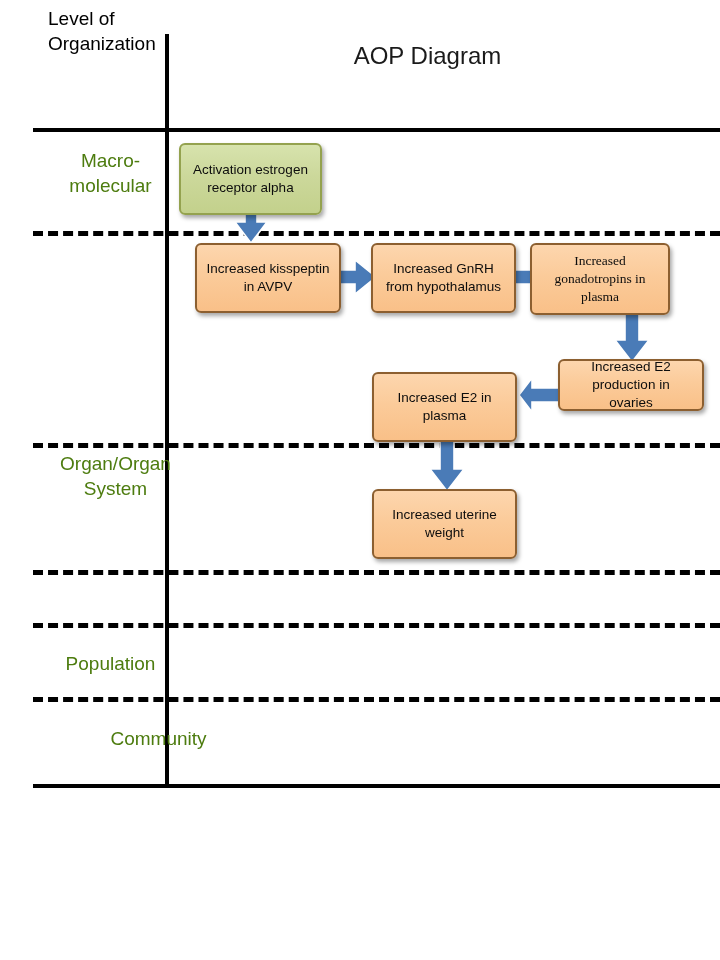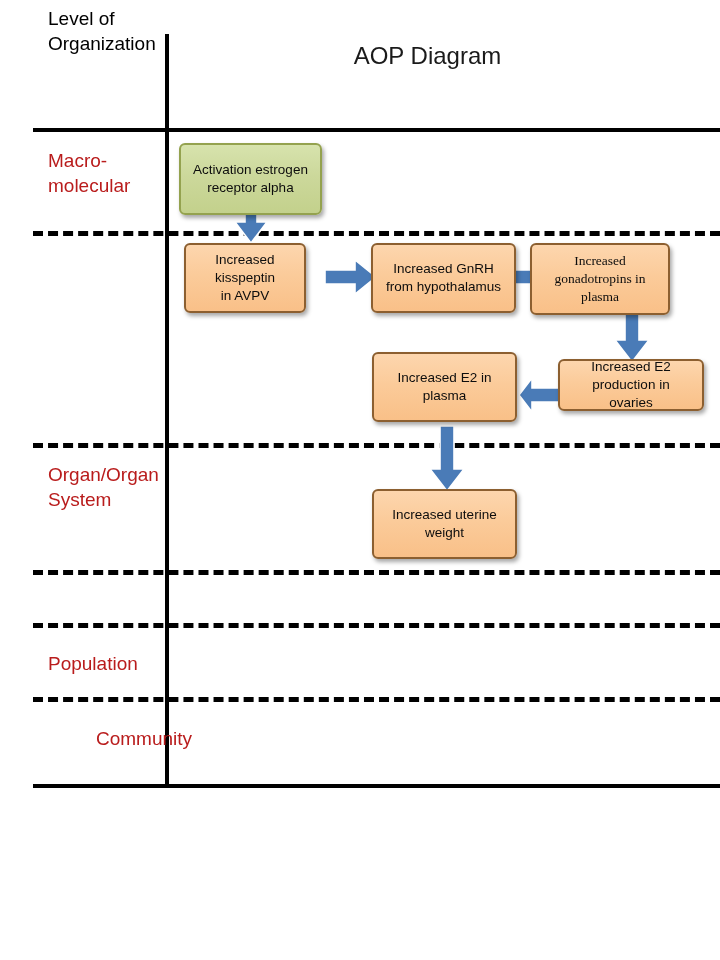--- a/index.html
+++ b/index.html
@@ -59,21 +59,22 @@
     text-align: center;
     font-size: 24px;
     color: #1a1a1a;
   }
   .row-label {
     position: absolute;
     left: 48px;
     width: 125px;
     font-size: 19px;
     line-height: 25px;
-    color: #b91c1c;
+    color: #4d7c0f;
+    text-align: center;
   }
 
   
   .node {
     position: absolute;
     box-sizing: border-box;
     border-radius: 6px;
     display: flex;
     align-items: center;
     justify-content: center;
@@ -113,21 +114,21 @@
   <div class="solid-h" style="top:128px;"></div>
   <div class="dashed-h" style="top:231px;"></div>
   <div class="dashed-h" style="top:443px;"></div>
   <div class="dashed-h" style="top:570px;"></div>
   <div class="dashed-h" style="top:623px;"></div>
   <div class="dashed-h" style="top:697px;"></div>
   <div class="solid-h" style="top:784px;"></div>
 
   <div class="row-label" style="top:148px;">Macro-
 molecular</div>
-  <div class="row-label" style="top:462px; width:135px;">Organ/Organ
+  <div class="row-label" style="top:451px; width:135px;">Organ/Organ
 System</div>
   <div class="row-label" style="top:651px;">Population</div>
   <div class="row-label" style="top:726px;margin-left:48px;">Community</div>
 
   <div class="arrow" style="left:233px; top:200px;">
     <svg width="36" height="45" viewBox="0 0 36 45">
       <polygon points="12,1 24,1 24,22 34,22 18,43 2,22 12,22" fill="#4a7bb7" stroke="#ffffff" stroke-width="1.6"></polygon>
     </svg>
   </div>
 
@@ -157,33 +158,33 @@
 
   <div class="arrow" style="left:428px; top:425px;">
     <svg width="38" height="68" viewBox="0 0 38 68">
       <polygon points="12,1 26,1 26,44 36,44 19,66 2,44 12,44" fill="#4a7bb7" stroke="#ffffff" stroke-width="1.6"></polygon>
     </svg>
   </div>
 
   <div class="node green" style="left:179px; top:143px; width:143px; height:72px;">Activation estrogen
 receptor alpha</div>
 
-  <div class="node orange" style="left:184px; top:243px; width:122px; height:70px;">Increased kisspeptin
+  <div class="node orange" style="left:195px; top:243px; width:146px; height:70px;">Increased kisspeptin
 in AVPV</div>
 
   <div class="node orange" style="left:371px; top:243px; width:145px; height:70px;">Increased GnRH
 from hypothalamus</div>
 
   <div class="node orange" style="left:530px; top:243px; width:140px; height:72px;font-family:Liberation Serif, serif;">Increased
 gonadotropins in
 plasma</div>
 
   <div class="node orange" style="left:558px; top:359px; width:146px; height:52px;">Increased E2
 production  in
 ovaries</div>
 
-  <div class="node orange" style="left:372px; top:352px; width:145px; height:70px;">Increased E2 in
+  <div class="node orange" style="left:372px; top:372px; width:145px; height:70px;">Increased E2 in
 plasma</div>
 
   <div class="node orange" style="left:372px; top:489px; width:145px; height:70px;">Increased uterine
 weight</div>
 
 </div>
 
 </body></html>

